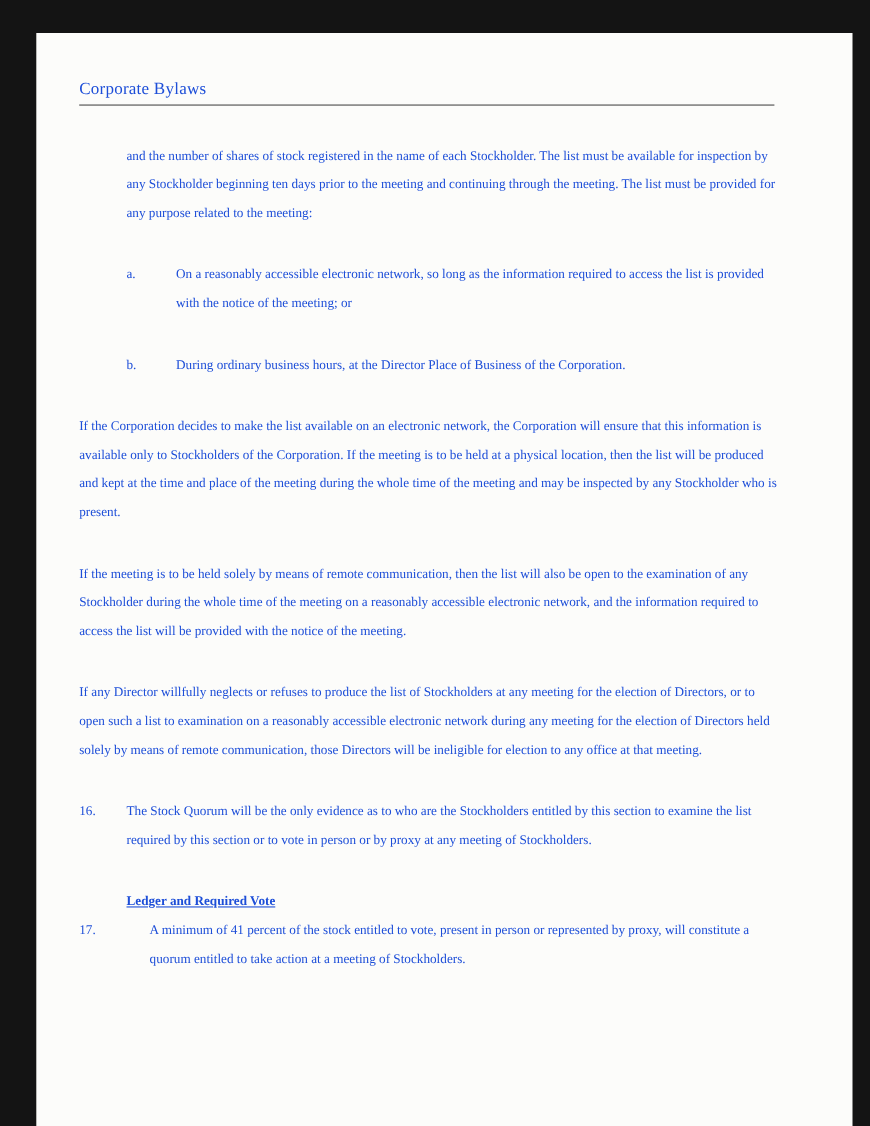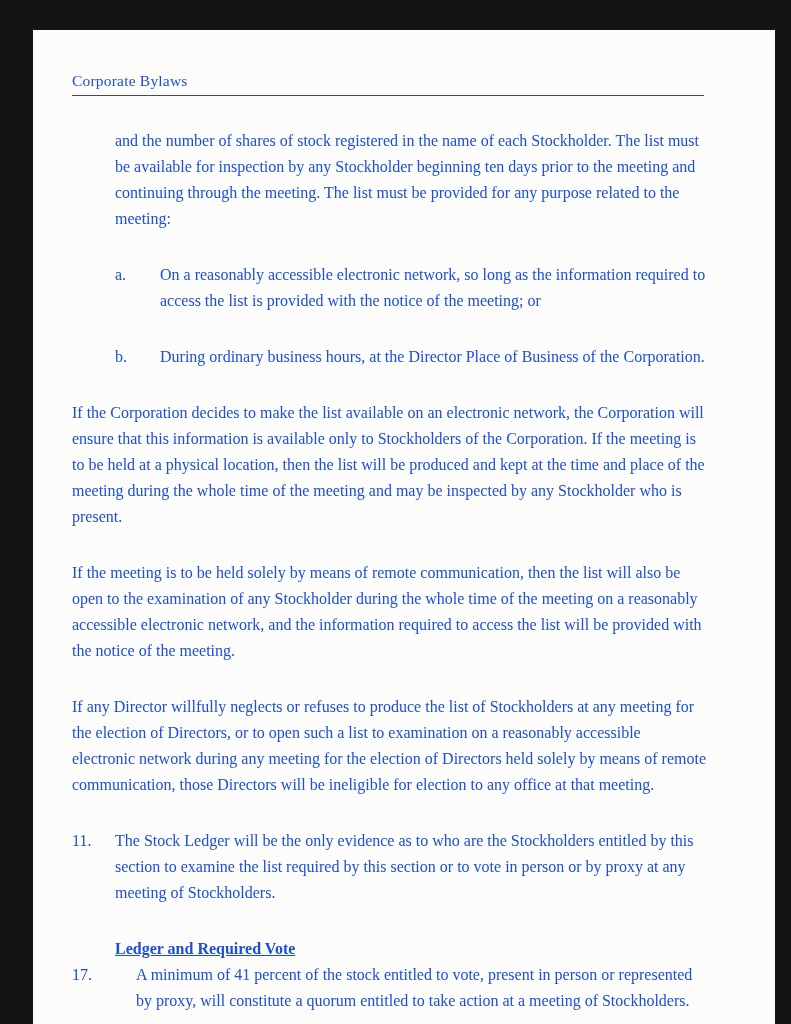--- a/index.html
+++ b/index.html
@@ -29,21 +29,21 @@
     margin: 42px 71px 0 39px;
     padding-bottom: 5px;
     border-bottom: 1.5px solid #4a4a4a;
   }
   .header-title {
     font-size: 15.5px;
     letter-spacing: 0.2px;
   }
   .doc-body {
     margin: 32px 68px 0 39px;
-    font-size: 16px;
+    font-size: 12px;
     line-height: 26px;
   }
   .indent-para {
     margin: 0 0 30px 43px;
   }
   .sub-item {
     display: flex;
     margin: 0 0 30px 43px;
   }
   .sub-label {
@@ -101,22 +101,22 @@
 
     <div class="num-item">
       <span class="num-text">If the meeting is to be held solely by means of remote communication, then the list will also be open to the examination of any Stockholder during the whole time of the meeting on a reasonably accessible electronic network, and the information required to access the list will be provided with the notice of the meeting.</span>
     </div>
 
     <div class="num-item">
       <span class="num-text">If any Director willfully neglects or refuses to produce the list of Stockholders at any meeting for the election of Directors, or to open such a list to examination on a reasonably accessible electronic network during any meeting for the election of Directors held solely by means of remote communication, those Directors will be ineligible for election to any office at that meeting.</span>
     </div>
 
     <div class="num-item">
-      <span class="num-label">11.</span>
-      <span class="num-text">The Stock Ledger will be the only evidence as to who are the Stockholders entitled by this section to examine the list required by this section or to vote in person or by proxy at any meeting of Stockholders.</span>
+      <span class="num-label">16.</span>
+      <span class="num-text">The Stock Quorum will be the only evidence as to who are the Stockholders entitled by this section to examine the list required by this section or to vote in person or by proxy at any meeting of Stockholders.</span>
     </div>
 
     <p class="section-heading">Ledger and Required Vote</p>
 
     <div class="num-item last">
       <span class="num-label">17.</span>
       <span class="num-text">A minimum of 41 percent of the stock entitled to vote, present in person or represented by proxy, will constitute a quorum entitled to take action at a meeting of Stockholders.</span>
     </div>
 
   </div>

